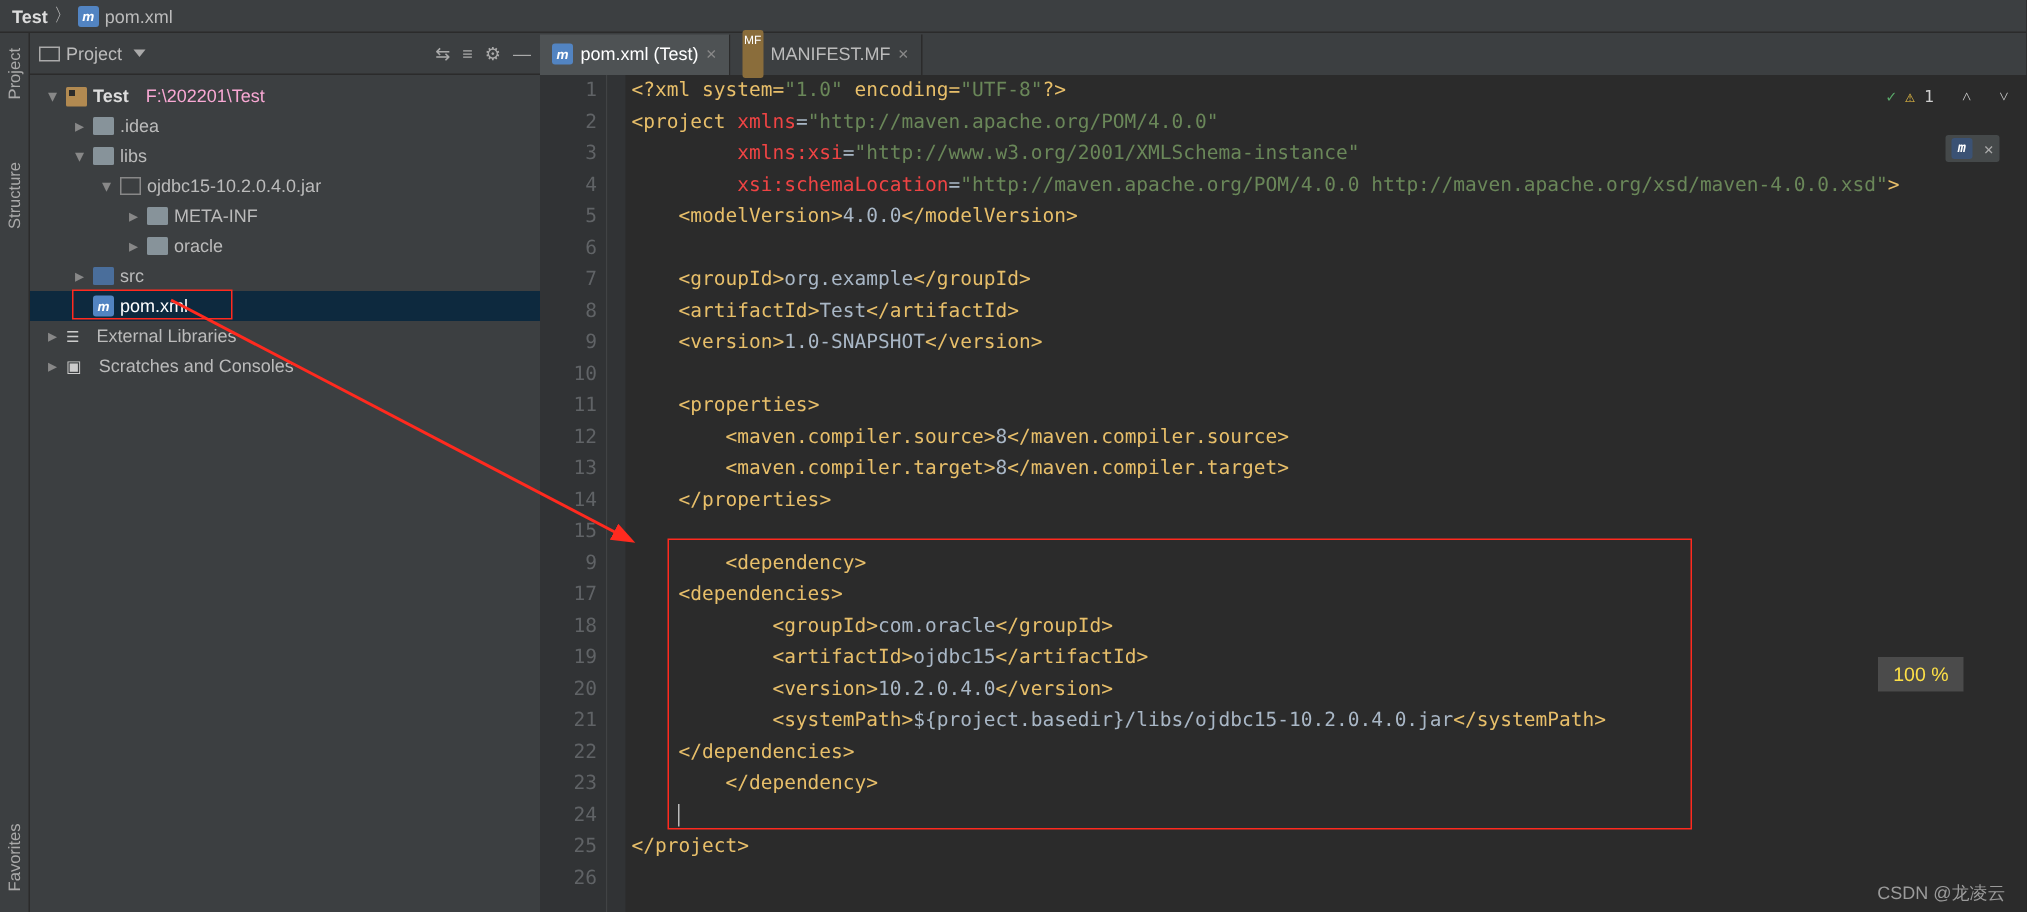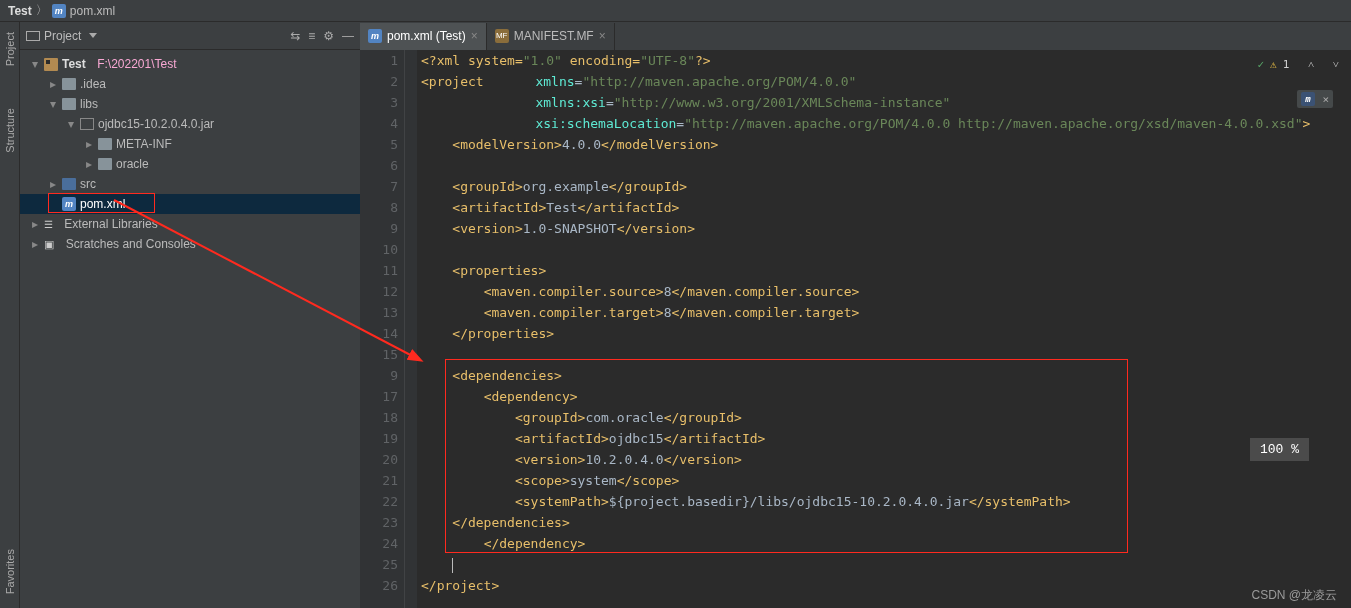--- a/index.html
+++ b/index.html
@@ -28,29 +28,29 @@
   .etab{height:27px;display:flex;align-items:center;gap:5px;padding:0 8px;cursor:pointer;color:#bbb;background:#3c3f41;border-right:1px solid #2b2b2b;}
   .etab.active{background:#4e5254;color:#fff;}
   .etab .cl{color:#888;font-size:12px;}
   .code-area{flex:1;display:flex;font-family:Consolas,monospace;font-size:13px;line-height:21px;position:relative;}
   .gutter{width:45px;text-align:right;padding-right:6px;color:#606366;background:#313335;border-right:1px solid #414345;}
   .gutter div{height:21px;}
   .fold-gutter{width:12px;background:#313335;}
   .code{flex:1;padding-left:4px;color:#a9b7c6;position:relative;}
   .ln{height:21px;white-space:pre;}
   .t-tag{color:#e8bf6a;}
-  .t-attr{color:#5eead4;margin-left:44px;}
+  .t-attr{color:#ef4444;}
   .t-str{color:#6a8759;}
   .t-decl{color:#e8bf6a;}
   .t-br{color:#e8bf6a;}
   .redbox1{position:absolute;border:1px solid #ff2a1f;pointer-events:none;}
   .cursor{display:inline-block;width:1px;height:15px;background:#bbb;vertical-align:middle;}
   .maven-float{position:absolute;top:40px;right:18px;width:36px;height:18px;background:#45494a;border-radius:2px;display:flex;align-items:center;justify-content:space-around;color:#aaa;font-size:11px;}
   .inspect{position:absolute;top:4px;right:12px;display:flex;align-items:center;gap:6px;color:#cfcfcf;font-size:11px;}
-  .zoom{position:absolute;right:42px;top:438px;background:#4b4b4b;color:#ffffff;padding:4px 10px;font-size:13px;font-family:Liberation Mono, monospace;}
+  .zoom{position:absolute;right:42px;top:438px;background:#4b4b4b;color:#fde047;padding:4px 10px;font-size:13px;}
   .watermark{position:absolute;right:14px;bottom:4px;color:#9b9b9b;font-size:12px;}
   .arrow-svg{position:absolute;left:110px;top:196px;pointer-events:none;}
   .proj-ico{display:inline-block;width:14px;height:13px;background:#b28a51;border-radius:1px;position:relative;}
   .proj-ico::before{content:"";position:absolute;left:2px;top:2px;width:4px;height:4px;background:#2b2b2b;}
 </style>
 </head>
 <body>
 
 <div class="crumb">
   <b>Test</b>
@@ -126,21 +126,21 @@
   </div>
 
   <div class="editor">
     <div class="tabs">
       <div class="etab active">
           <span class="mvn-ico">m</span>
           <span>pom.xml (Test)</span>
           <span class="cl">×</span>
         </div>
       <div class="etab">
-          <span style="width:14px;height:14px;background:#8a6d3b;display:inline-block;border-radius:2px;font-size:8px;color:#fff;text-align:center;line-height:14px;">MF</span>
+          <span style="width:14px;height:32px;background:#8a6d3b;display:inline-block;border-radius:2px;font-size:8px;color:#fff;text-align:center;line-height:14px;">MF</span>
           <span>MANIFEST.MF</span>
           <span class="cl">×</span>
         </div>
     </div>
     <div class="code-area">
       <div class="gutter" id="gutter">
           <div>1</div>
           <div>2</div>
           <div>3</div>
           <div>4</div>
@@ -178,26 +178,25 @@
           <div class="ln"></div>
           <div class="ln">    <span class="t-br">&lt;</span><span class="t-tag">groupId</span><span class="t-br">&gt;</span>org.example<span class="t-br">&lt;/</span><span class="t-tag">groupId</span><span class="t-br">&gt;</span></div>
           <div class="ln">    <span class="t-br">&lt;</span><span class="t-tag">artifactId</span><span class="t-br">&gt;</span>Test<span class="t-br">&lt;/</span><span class="t-tag">artifactId</span><span class="t-br">&gt;</span></div>
           <div class="ln">    <span class="t-br">&lt;</span><span class="t-tag">version</span><span class="t-br">&gt;</span>1.0-SNAPSHOT<span class="t-br">&lt;/</span><span class="t-tag">version</span><span class="t-br">&gt;</span></div>
           <div class="ln"></div>
           <div class="ln">    <span class="t-br">&lt;</span><span class="t-tag">properties</span><span class="t-br">&gt;</span></div>
           <div class="ln">        <span class="t-br">&lt;</span><span class="t-tag">maven.compiler.source</span><span class="t-br">&gt;</span>8<span class="t-br">&lt;/</span><span class="t-tag">maven.compiler.source</span><span class="t-br">&gt;</span></div>
           <div class="ln">        <span class="t-br">&lt;</span><span class="t-tag">maven.compiler.target</span><span class="t-br">&gt;</span>8<span class="t-br">&lt;/</span><span class="t-tag">maven.compiler.target</span><span class="t-br">&gt;</span></div>
           <div class="ln">    <span class="t-br">&lt;/</span><span class="t-tag">properties</span><span class="t-br">&gt;</span></div>
           <div class="ln"></div>
+          <div class="ln">        <span class="t-br">&lt;</span><span class="t-tag">dependency</span><span class="t-br">&gt;</span></div>
           <div class="ln">    <span class="t-br">&lt;</span><span class="t-tag">dependencies</span><span class="t-br">&gt;</span></div>
-          <div class="ln">        <span class="t-br">&lt;</span><span class="t-tag">dependency</span><span class="t-br">&gt;</span></div>
           <div class="ln">            <span class="t-br">&lt;</span><span class="t-tag">groupId</span><span class="t-br">&gt;</span>com.oracle<span class="t-br">&lt;/</span><span class="t-tag">groupId</span><span class="t-br">&gt;</span></div>
           <div class="ln">            <span class="t-br">&lt;</span><span class="t-tag">artifactId</span><span class="t-br">&gt;</span>ojdbc15<span class="t-br">&lt;/</span><span class="t-tag">artifactId</span><span class="t-br">&gt;</span></div>
           <div class="ln">            <span class="t-br">&lt;</span><span class="t-tag">version</span><span class="t-br">&gt;</span>10.2.0.4.0<span class="t-br">&lt;/</span><span class="t-tag">version</span><span class="t-br">&gt;</span></div>
-          <div class="ln">            <span class="t-br">&lt;</span><span class="t-tag">scope</span><span class="t-br">&gt;</span>system<span class="t-br">&lt;/</span><span class="t-tag">scope</span><span class="t-br">&gt;</span></div>
           <div class="ln">            <span class="t-br">&lt;</span><span class="t-tag">systemPath</span><span class="t-br">&gt;</span>${project.basedir}/libs/ojdbc15-10.2.0.4.0.jar<span class="t-br">&lt;/</span><span class="t-tag">systemPath</span><span class="t-br">&gt;</span></div>
           <div class="ln">    <span class="t-br">&lt;/</span><span class="t-tag">dependencies</span><span class="t-br">&gt;</span></div>
           <div class="ln">        <span class="t-br">&lt;/</span><span class="t-tag">dependency</span><span class="t-br">&gt;</span></div>
           <div class="ln">    <span class="cursor"></span></div>
           <div class="ln"><span class="t-br">&lt;/</span><span class="t-tag">project</span><span class="t-br">&gt;</span></div>
         </div>
       <div class="inspect"><span style="color:#59a869">✓</span><span style="color:#f7c946">⚠</span><span>1</span>&nbsp;<span>˄</span>&nbsp;<span>˅</span></div>
       <div class="maven-float">
           <span class="mvn-ico" style="background:#3b5274">m</span>
           <span>×</span>

